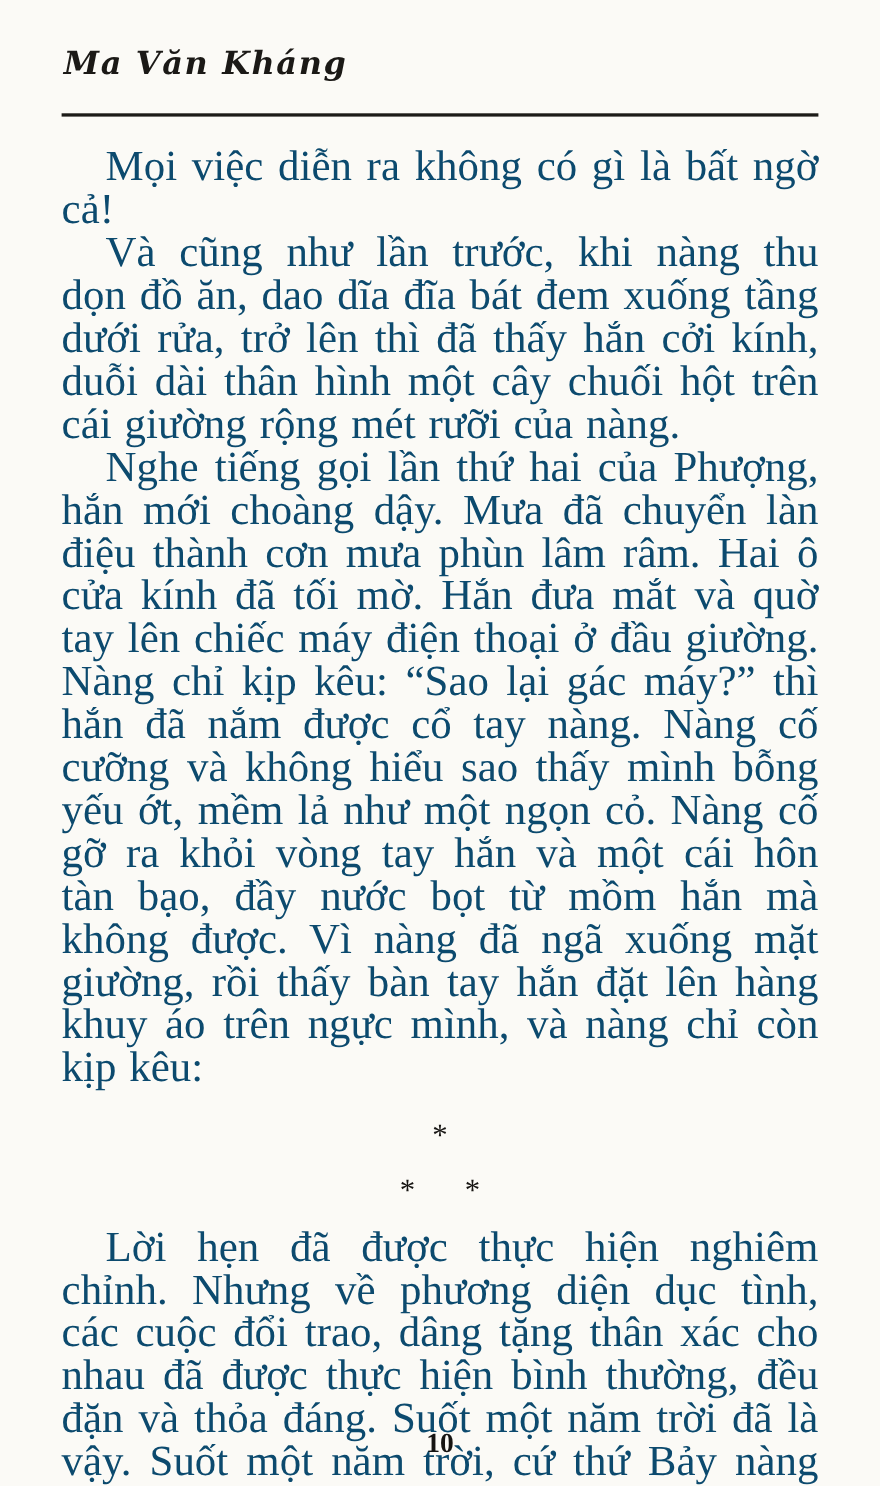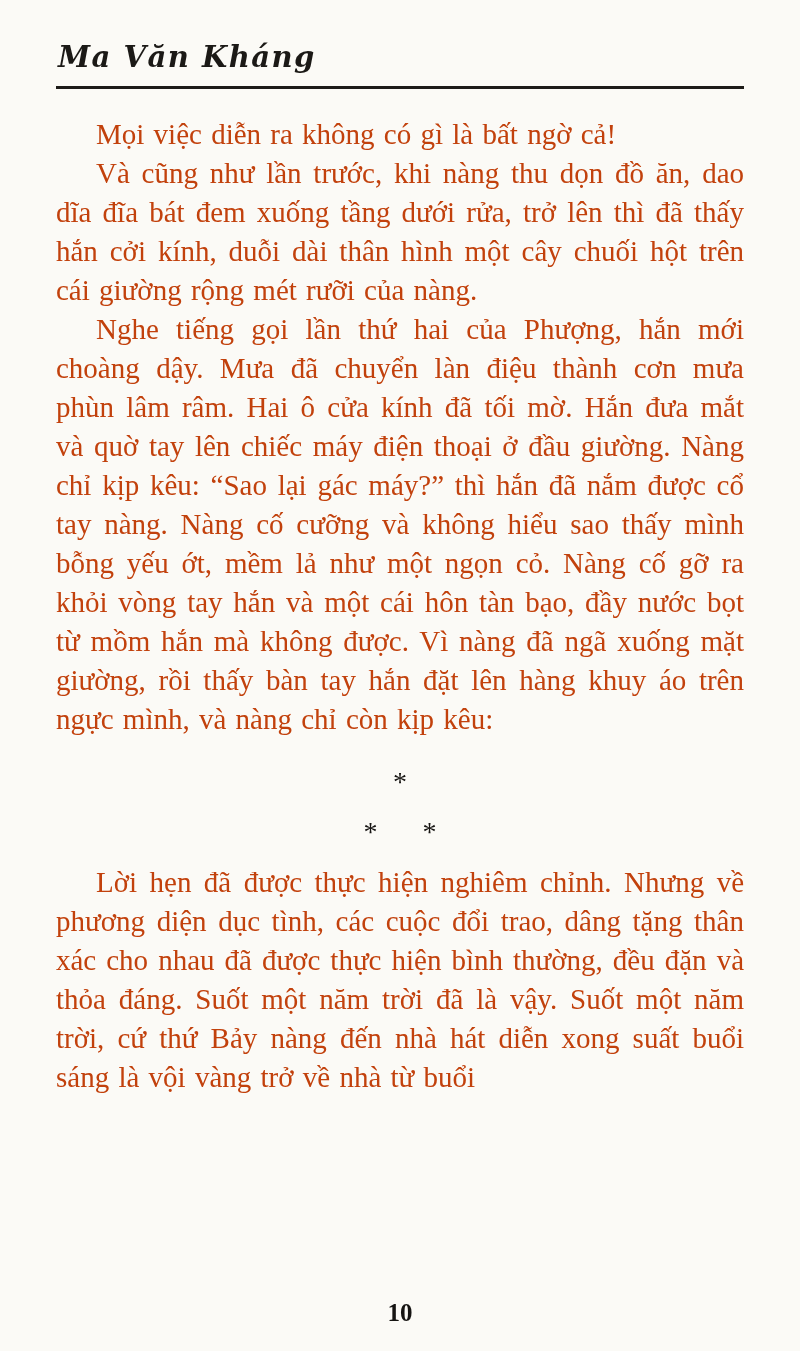--- a/index.html
+++ b/index.html
@@ -23,35 +23,35 @@
     position: relative;
   }
   .running-header {
     font-family: "DejaVu Serif", serif;
     font-style: italic;
     font-weight: 700;
     font-size: 29px;
     letter-spacing: 1.5px;
     color: #1b1916;
     padding-left: 2px;
-    margin-bottom: 12px;
+    margin-bottom: 29px;
   }
   .header-rule {
     border: none;
     border-top: 3px solid #1d1b18;
     margin: 0 0 26px 0;
   }
   .body-text p {
     margin: 0;
-    font-size: 29px;
+    font-size: 39px;
     line-height: 39px;
     text-align: justify;
     text-indent: 40px;
     word-spacing: 2px;
-    color: #c2410c;
+    color: #0c4a6e;
   }
   .separator {
     text-align: center;
     font-size: 28px;
     color: #171513;
     margin-top: 18px;
     margin-bottom: 6px;
   }
   .separator .sep-line {
     line-height: 50px;

